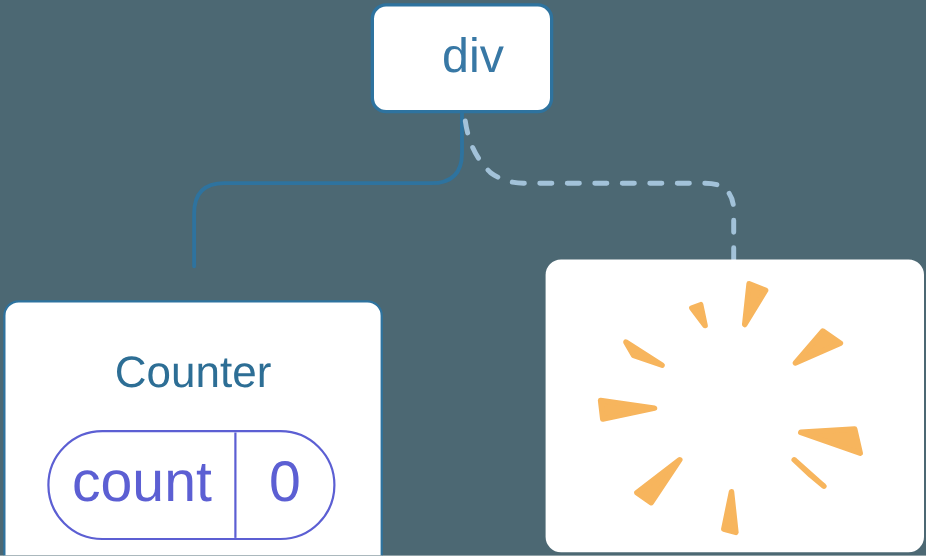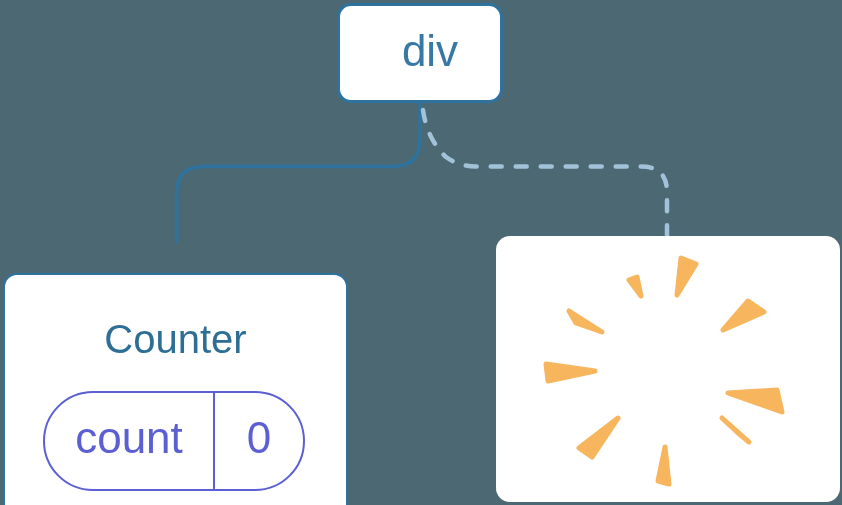--- a/index.html
+++ b/index.html
@@ -84,21 +84,21 @@
     align-items: center;
     justify-content: center;
   }
   .pill-value-cell {
     flex: 1;
     display: flex;
     align-items: center;
     justify-content: center;
   }
   .pill-text {
-    font-size: 44px;
+    font-size: 52px;
     color: var(--purple, #5C5FD3);
     line-height: 1;
     padding-bottom: 6px;
   }
   .card-removed {
     left: 496px; top: 236px;
     width: 344px; height: 266px;
   }
   .poof {
     position: absolute;

